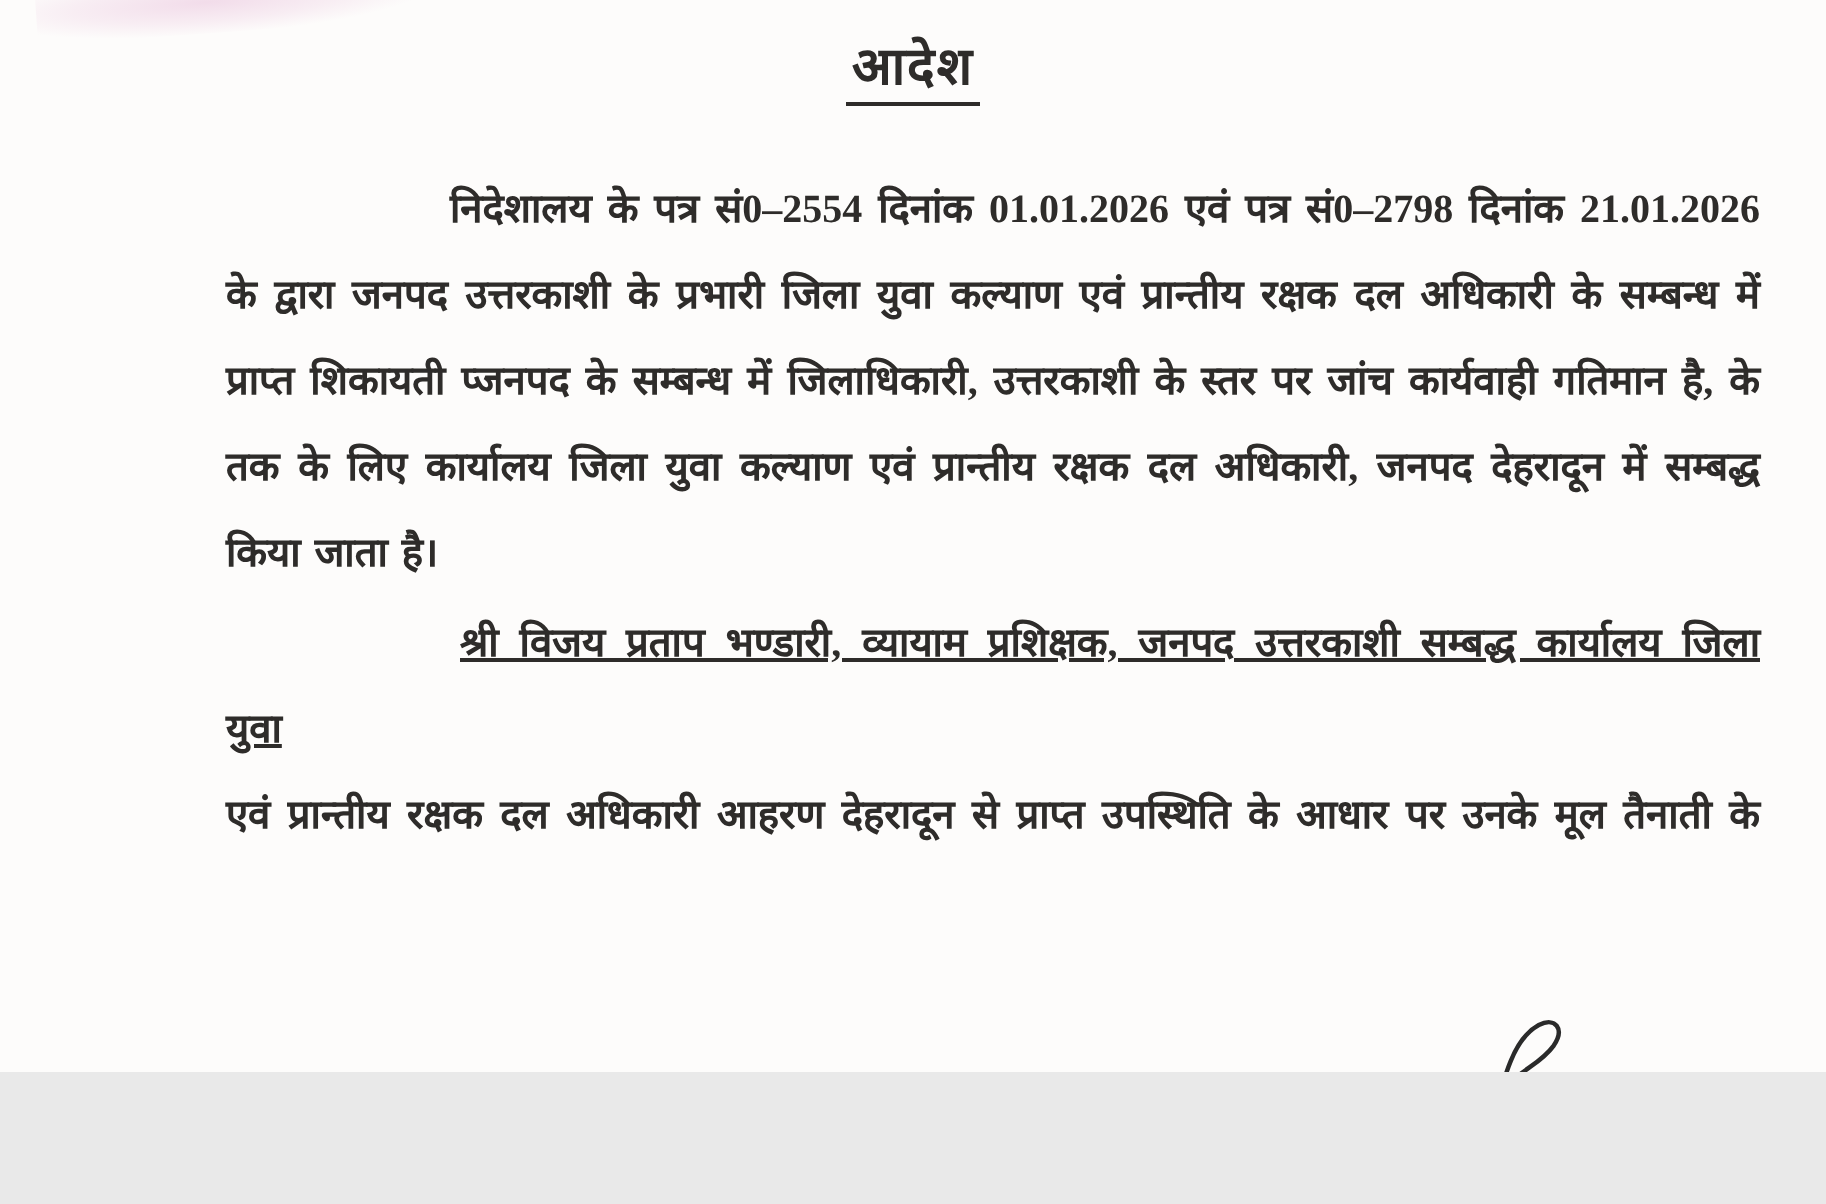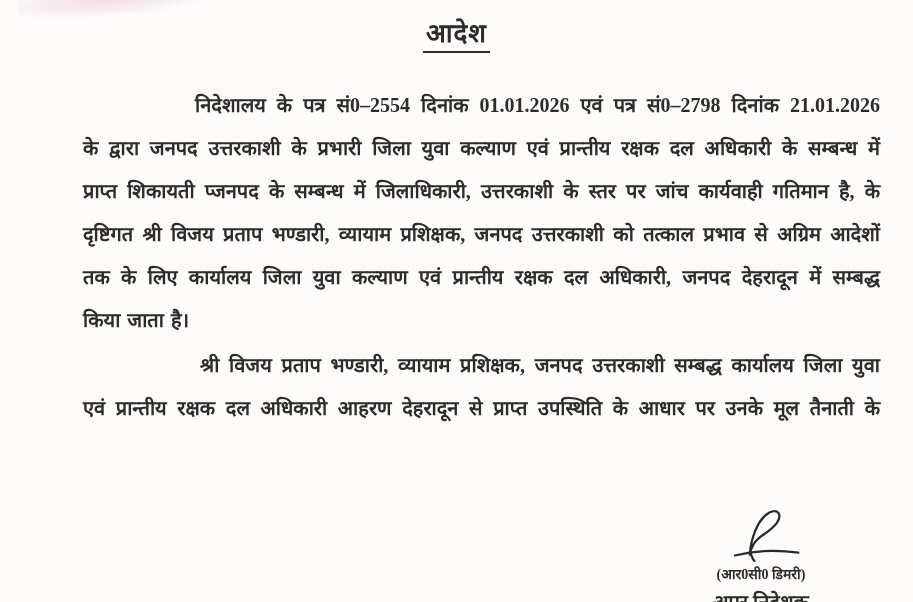--- a/index.html
+++ b/index.html
@@ -1,21 +1,21 @@
 <!DOCTYPE html>
 <html lang="hi"><head>
 <meta charset="utf-8">
 <style>
   html, body { margin: 0; padding: 0; }
   body { background: #e9e9e9; }
 
   .page {
     position: relative;
     width: 913px;
-    height: 602px;
+    height: 536px;
     margin: 0 auto;
     background: #fdfcfb;
     overflow: hidden;
     font-family: "Liberation Serif", "DejaVu Serif", serif;
     color: #2e2c2a;
   }
 
   
   .smudge {
     position: absolute;
@@ -38,36 +38,36 @@
   .title {
     display: inline-block;
     font-size: 26px;
     font-weight: 700;
     border-bottom: 2px solid #2e2c2a;
     padding: 0 3px 1px 3px;
     letter-spacing: 1px;
   }
 
   .body-text {
-    margin: 31px 33px 0 83px; 
+    margin: 31px 33px 0 113px; 
     font-size: 20px;
     font-weight: 600;
     line-height: 43px;
   }
 
   .para { margin: 0; }
   .para + .para { margin-top: 2px; }
 
   .line {
     text-align: justify;
     text-align-last: justify;
     word-spacing: 2px;
   }
   .line.first { text-indent: 112px; }
-  .para2 .line.first { text-indent: 117px; }
+  .para2 .line.first { text-indent: 117px; text-decoration: underline; }
   .line.short {
     text-align: right;
     text-align-last: left;
   }
 
   .sign-block {
     position: absolute;
     right: 42px;
     top: 506px;
     width: 220px;
@@ -102,21 +102,20 @@
   <div class="title-row">
     <span class="title">आदेश</span>
   </div>
 
   <div class="body-text">
 
     <div class="para para1">
       <div class="line first">निदेशालय के पत्र सं0–2554 दिनांक 01.01.2026 एवं पत्र सं0–2798 दिनांक 21.01.2026</div>
       <div class="line">के द्वारा जनपद उत्तरकाशी के प्रभारी जिला युवा कल्याण एवं प्रान्तीय रक्षक दल अधिकारी के सम्बन्ध में</div>
       <div class="line">प्राप्त शिकायती प्जनपद के सम्बन्ध में जिलाधिकारी, उत्तरकाशी के स्तर पर जांच कार्यवाही गतिमान है, के</div>
-      <div class="line">दृष्टिगत श्री विजय प्रताप भण्डारी, व्यायाम प्रशिक्षक, जनपद उत्तरकाशी को तत्काल प्रभाव से अग्रिम आदेशों</div>
       <div class="line">तक के लिए कार्यालय जिला युवा कल्याण एवं प्रान्तीय रक्षक दल अधिकारी, जनपद देहरादून में सम्बद्ध</div>
       <div class="line short">किया जाता है।</div>
     </div>
 
     <div class="para para2">
       <div class="line first">श्री विजय प्रताप भण्डारी, व्यायाम प्रशिक्षक, जनपद उत्तरकाशी सम्बद्ध कार्यालय जिला युवा</div>
       <div class="line">एवं प्रान्तीय रक्षक दल अधिकारी आहरण देहरादून से प्राप्त उपस्थिति के आधार पर उनके मूल तैनाती के</div>
     </div>
 
   </div>

